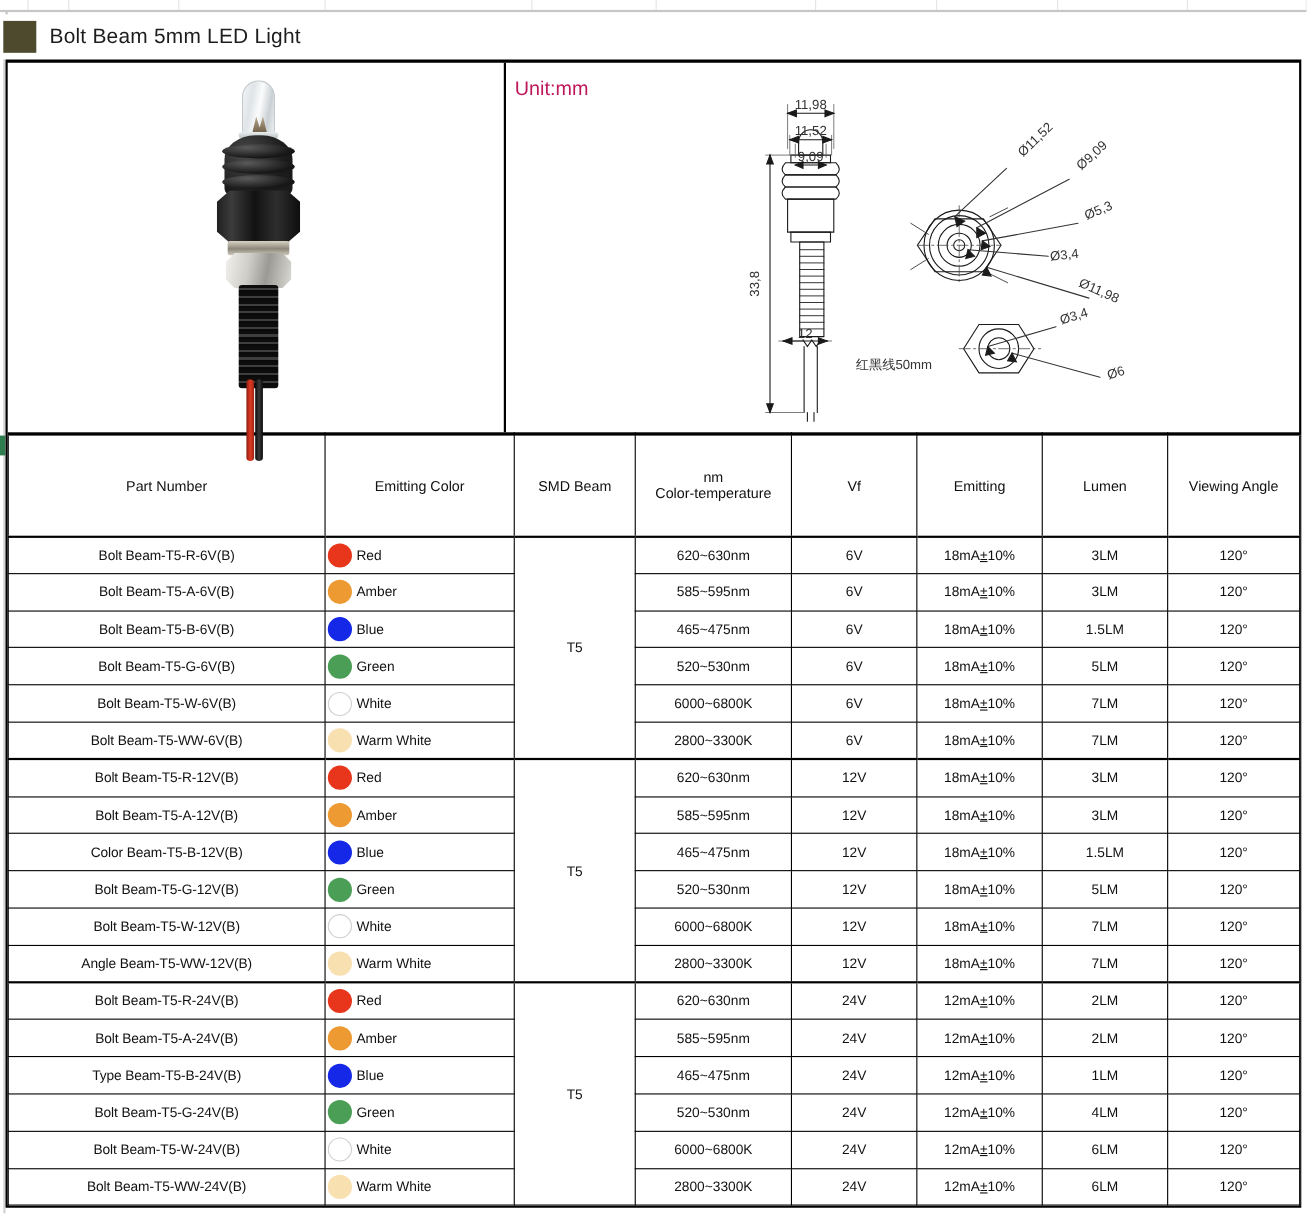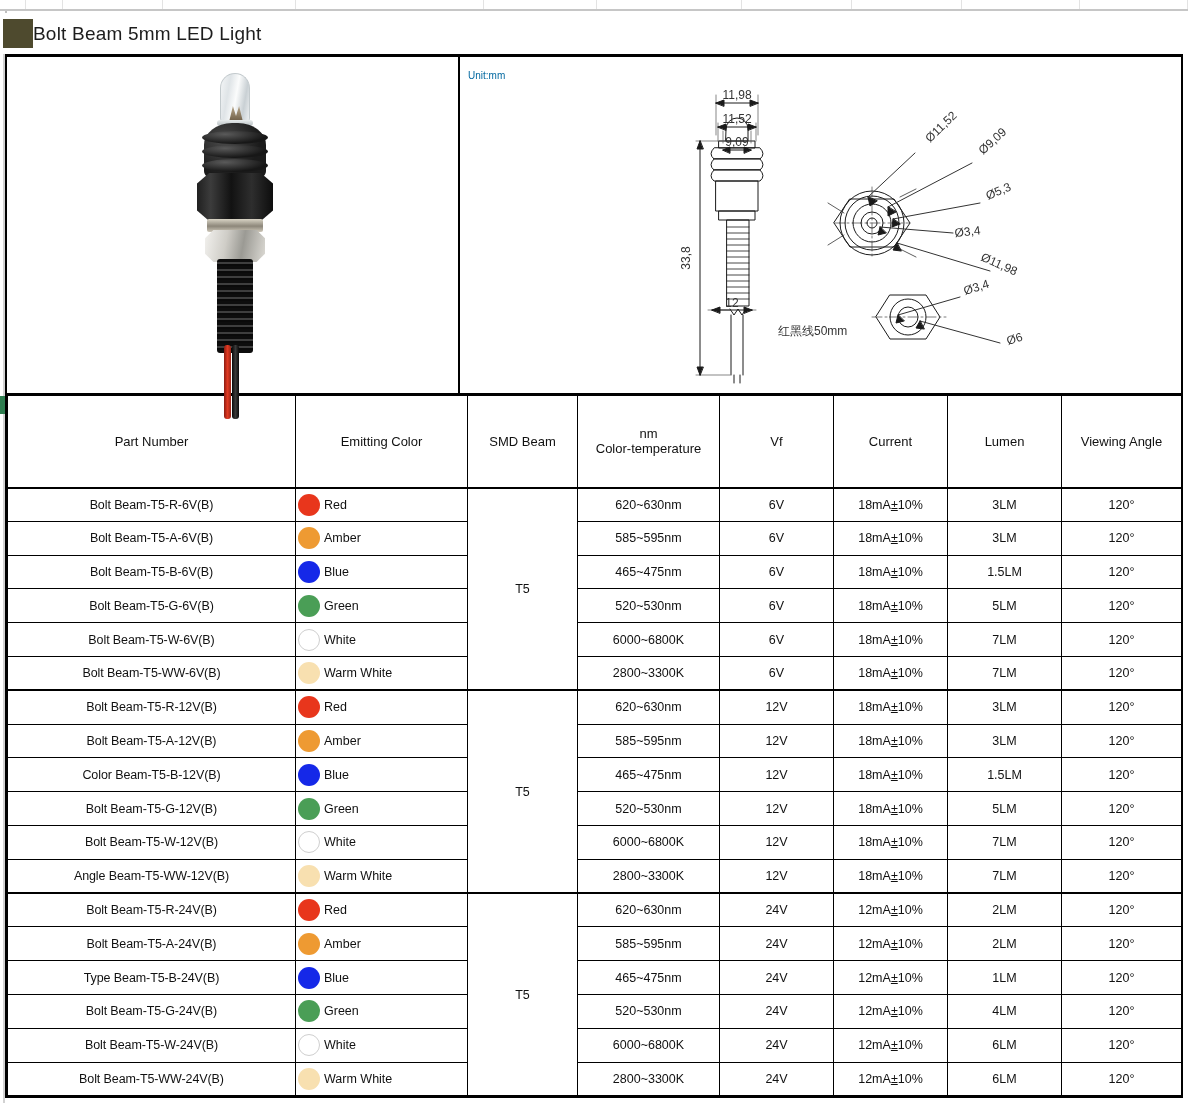--- a/index.html
+++ b/index.html
@@ -41,21 +41,21 @@
     display: flex;
     align-items: center;
     background: #ffffff;
   }
   .title-swatch {
     width: 30px; height: 29px;
     margin-left: 3px;
     background: #4e4a2e;
   }
   .title-text {
-    margin-left: 0;
+    margin-left: 12px;
     font-size: 19px;
     color: #1d1d1d;
     letter-spacing: .2px;
     white-space: nowrap;
   }
 
   
   .block {
     position: absolute;
     left: 5px; top: 54px;
@@ -69,22 +69,22 @@
   .toppanel { display: flex; height: 336px; }
   .photo-cell {
     width: 453px;
     border-right: 2px solid #000;
     position: relative;
   }
   .draw-cell { flex: 1; position: relative; }
   .unit-label {
     position: absolute;
     left: 8px; top: 13px;
-    font-size: 10px;
-    color: #0369a1;
+    font-size: 18px;
+    color: #be185d;
   }
 
   
   .led-photo {
     position: absolute;
     left: 178px; top: 16px;
     width: 100px; height: 310px;
   }
   .lens {
     position: absolute; left: 35px; top: 0;
@@ -403,21 +403,21 @@
       <thead>
         <tr>
           <th>Part Number</th>
           <th>Emitting Color</th>
           <th>SMD Beam</th>
           <th>
             <span>nm</span><br>
             <span>Color-temperature</span>
           </th>
           <th>Vf</th>
-          <th>Current</th>
+          <th>Emitting</th>
           <th>Lumen</th>
           <th>Viewing Angle</th>
         </tr>
       </thead>
       <tbody id="spec-body">
           <tr class="group-start">
             <td class="part">Bolt Beam-T5-R-6V(B)</td>
             <td class="colorcell">
               <div class="color-wrap">
                 <span class="dot" style="background: rgb(232, 54, 28);"></span>

